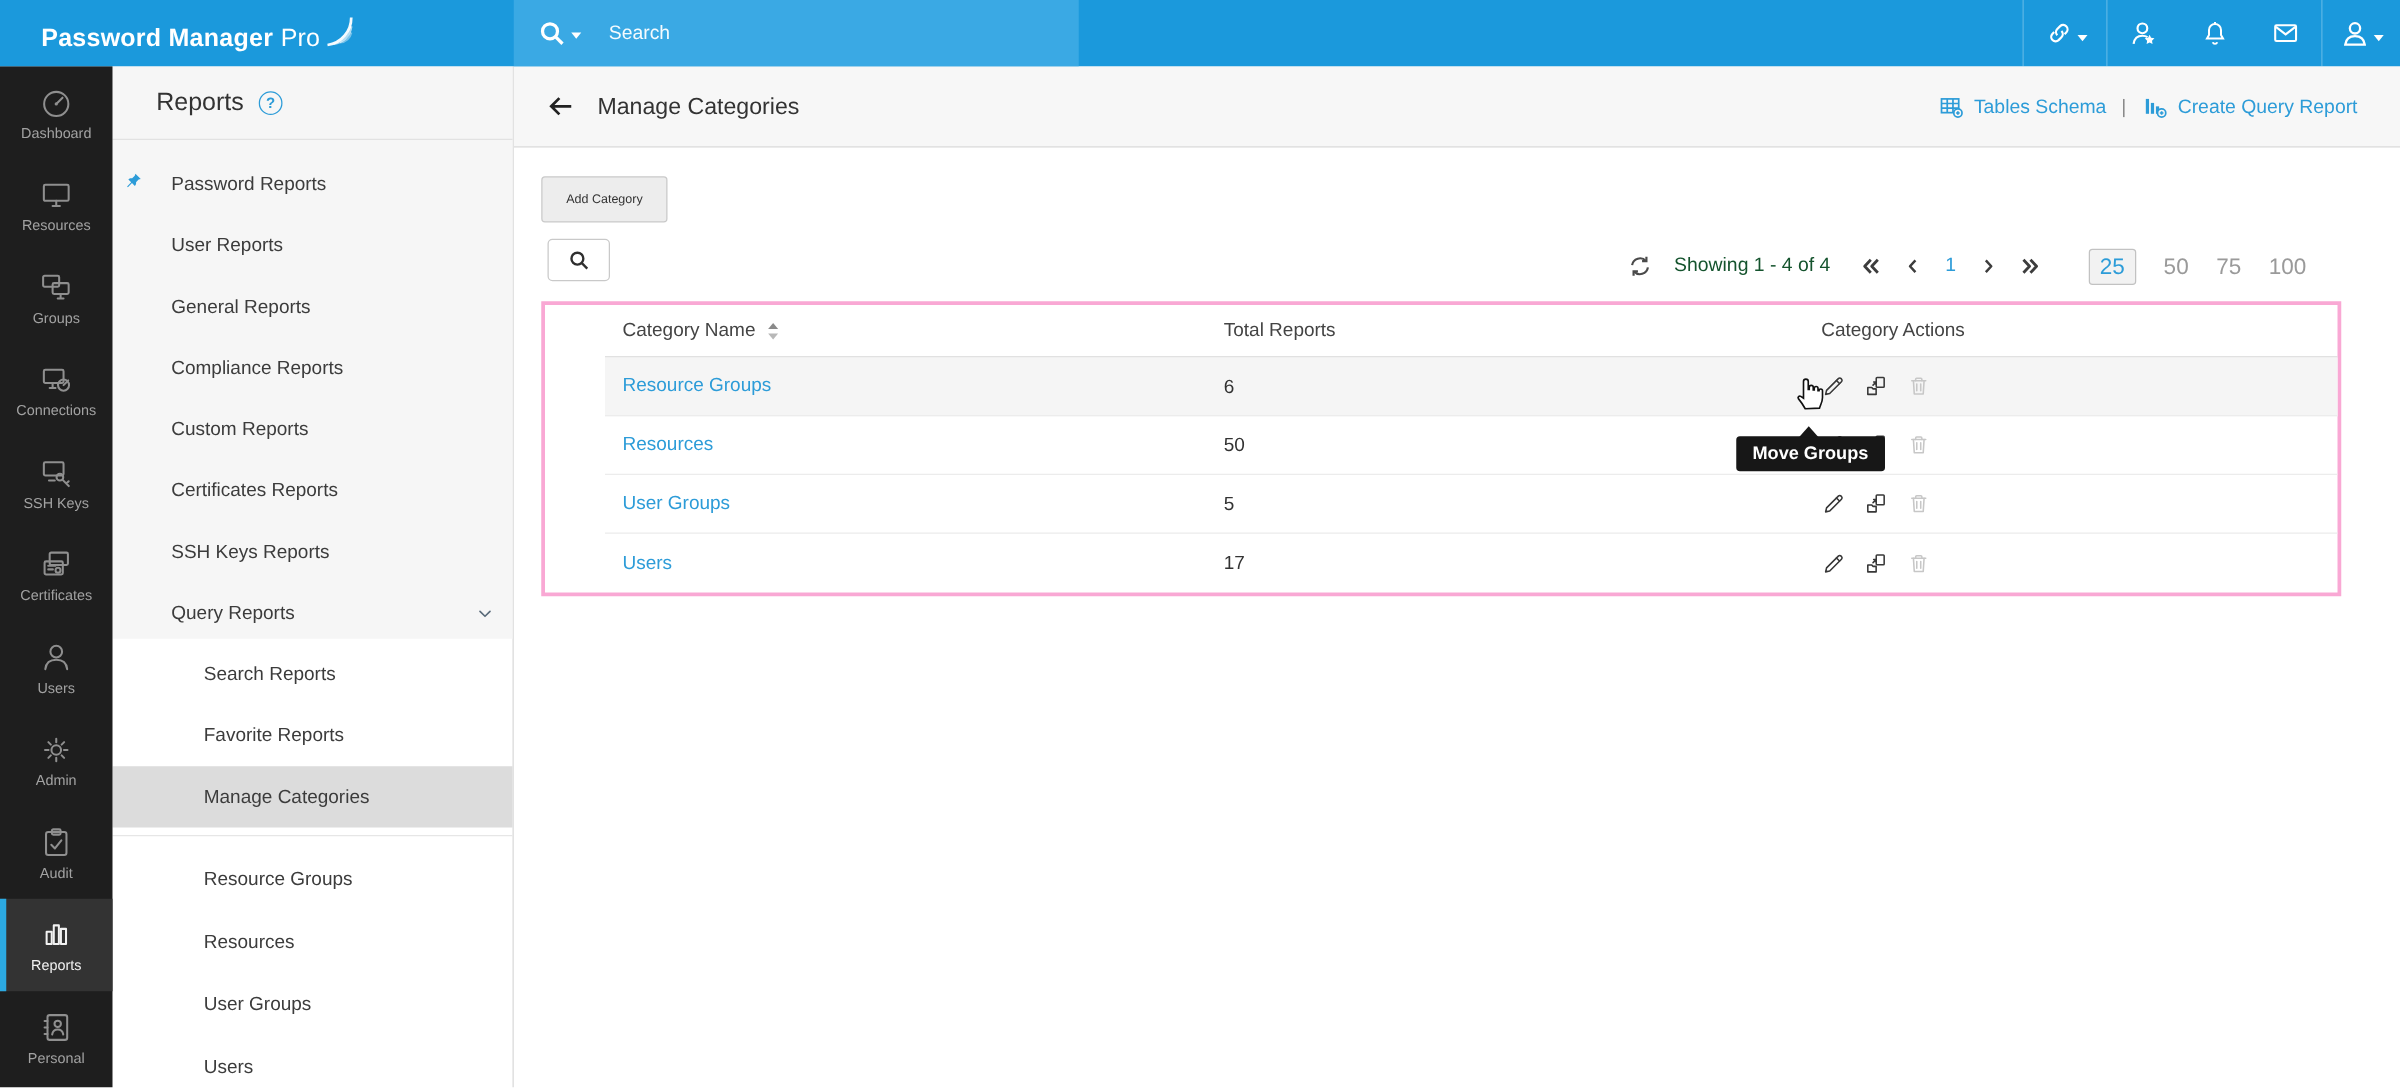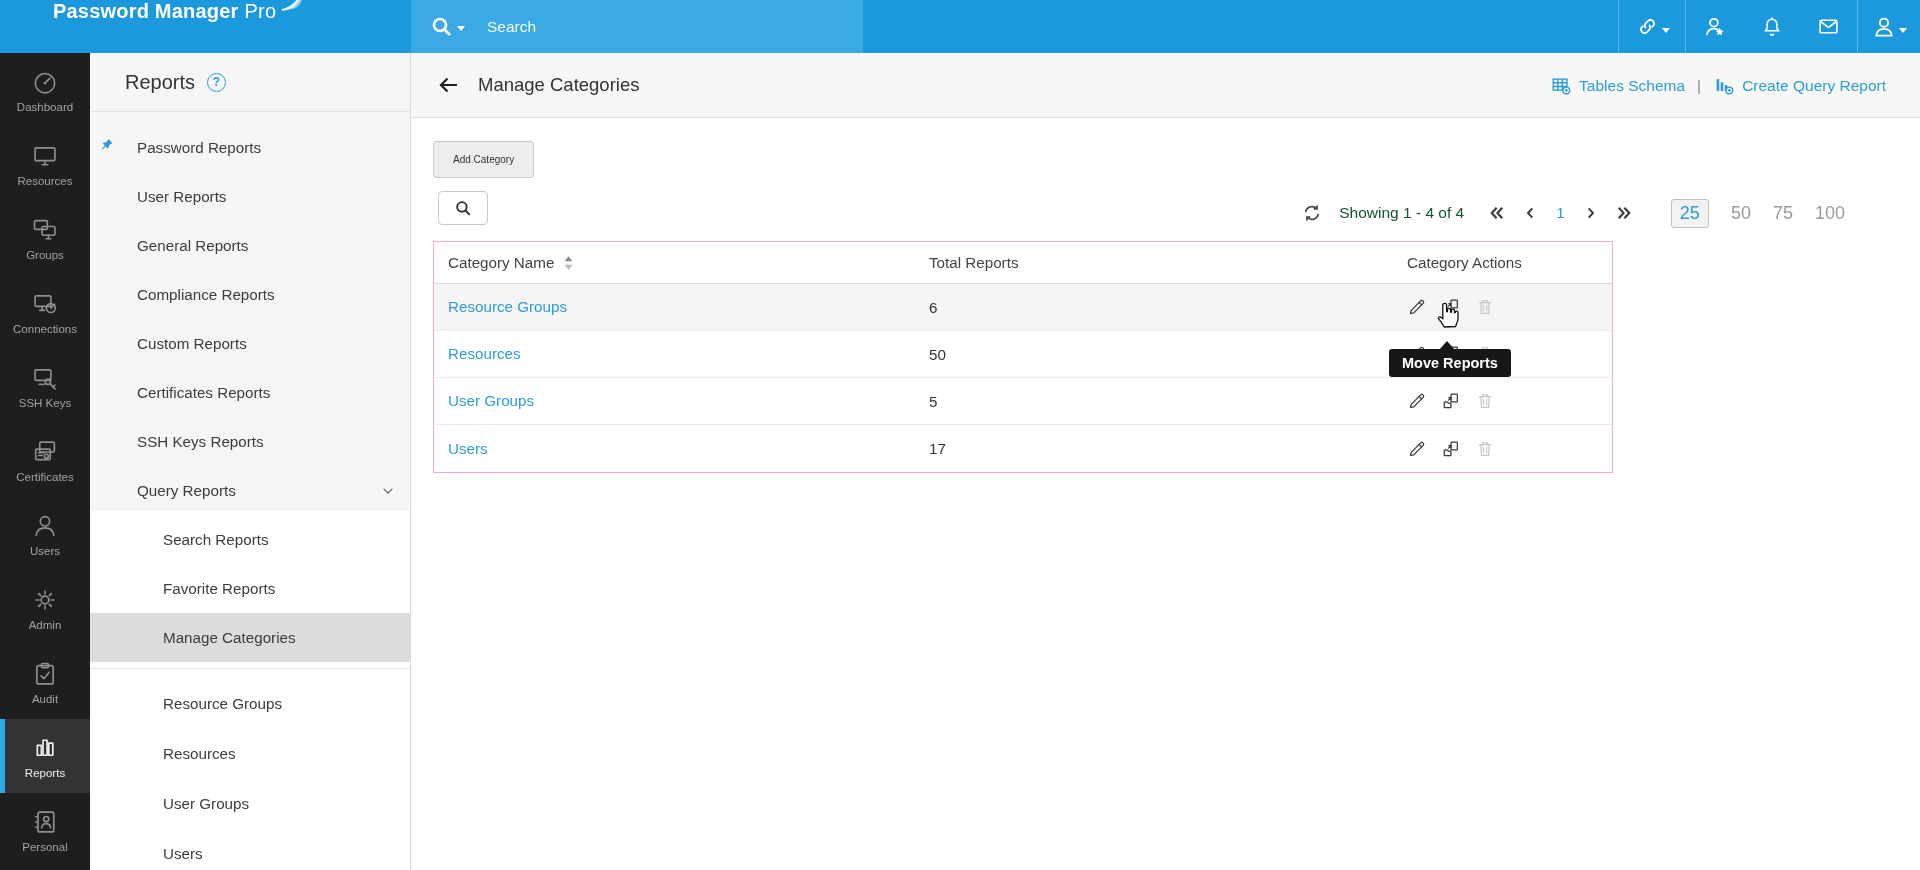--- a/index.html
+++ b/index.html
@@ -2,21 +2,21 @@
 <html><head>
 <meta charset="utf-8">
 <style>
   html,body{margin:0;padding:0;width:1920px;height:870px;overflow:hidden;
     font-family:"Liberation Sans",sans-serif;background:#fff;position:relative;}
   *{box-sizing:border-box;}
   svg{display:block;}
 
   
   .topbar{position:absolute;left:0;top:0;width:1920px;height:53px;background:#1b99dc;z-index:30;}
-  .logo{position:absolute;left:33px;top:0;height:63px;display:flex;align-items:flex-start;color:#fff;font-size:20px;letter-spacing:.2px;margin-left:20px;}
+  .logo{position:absolute;left:33px;top:0;height:63px;display:flex;align-items:center;color:#fff;font-size:20px;letter-spacing:.2px;}
   .logo .b{font-weight:700;}
   .logo .l{font-weight:400;margin-left:6px;}
   .logo .swoosh{margin-left:2px;margin-top:-16px;}
   .searchseg{position:absolute;left:411px;top:0;width:452px;height:53px;background:#3aa9e4;display:flex;align-items:center;}
   .searchseg .mag{margin-left:19px;}
   .searchseg .caret{width:0;height:0;border-left:4px solid transparent;border-right:4px solid transparent;border-top:5px solid #fff;margin-left:3px;margin-top:4px;}
   .searchseg .ph{color:rgba(255,255,255,.95);font-size:15.5px;margin-left:22px;}
   .topicons{position:absolute;right:0;top:0;height:53px;display:flex;align-items:center;color:#fff;}
   .topicons .vdiv{width:1px;height:53px;background:rgba(255,255,255,.28);}
   .ticon{height:53px;display:flex;align-items:center;justify-content:center;}
@@ -59,21 +59,21 @@
 
   .pagination{position:absolute;right:75px;top:144px;height:32px;display:flex;align-items:center;}
   .pagination .refresh{cursor:pointer;margin-right:16px;}
   .pg-summary{font-size:15.5px;color:#14532d;margin-right:16px;}
   .pg-arrow{cursor:pointer;margin:0 8px;display:flex;align-items:center;}
   .pg-num{font-size:15.5px;color:#2d9cd8;margin:0 10px;cursor:pointer;}
   .pg-sizes{display:flex;align-items:center;margin-left:14px;}
   .pg-size{font-size:18px;color:#9a9a9a;margin-left:22px;cursor:pointer;}
   .pg-size.sel{color:#2d9cd8;background:#f2f2f2;border:1px solid #c2c2c2;border-radius:3px;padding:3px 8px;margin-left:16px;}
 
-  .ctable{position:absolute;left:22px;top:188px;width:1180px;border:1px solid #f9a8d4;background:#fff;}
+  .ctable{position:absolute;left:22px;top:188px;width:1440px;border:3px solid #f9a8d4;background:#fff;padding-left:48px;}
   .trow{display:grid;grid-template-columns:495px 478px 1fr;align-items:center;}
   .thead{height:42px;border-bottom:1px solid #d8d8d8;font-size:15.2px;color:#444;}
   .thead .c1{display:flex;align-items:center;padding-left:14px;cursor:pointer;}
   .thead .sort{margin-left:8px;}
   .tbody .trow{height:47px;border-bottom:1px solid #ececec;}
   .tbody .trow:last-child{border-bottom:none;}
   .tbody .trow.hov{background:#f5f5f5;}
   .cat-link{font-size:15.2px;color:#2d9cd8;padding-left:14px;cursor:pointer;}
   .tot{font-size:15.2px;color:#333;}
   .acts{display:flex;align-items:center;gap:14px;}
@@ -537,20 +537,20 @@
                 <path d="M9 6.8V5.4a1 1 0 0 1 1-1h4a1 1 0 0 1 1 1v1.4"></path>
                 <path d="M6.9 6.8l.8 12.7h8.6l.8-12.7"></path>
                 <path d="M10.1 9.8v6.6M13.9 9.8v6.6"></path>
               </svg>
             </span>
           </div>
         </div>
       </div>
   </div>
 
-  <div class="tooltip">Move Reports</div>
+  <div class="tooltip">Move Groups</div>
 
   <span class="cursor">
     <svg width="32" height="34" viewBox="0 0 32 34">
       <path d="M11.2 30c-1.5-2.8-3.8-6-5.5-8.1-.8-1 .6-2.6 1.9-1.8l2.2 1.5V8.2c0-1 .8-1.9 1.9-1.9s1.9.9 1.9 1.9v6.4h.8v-1.7c0-.9.7-1.6 1.6-1.6s1.6.7 1.6 1.6v2.1h.8v-1.3c0-.8.7-1.5 1.5-1.5s1.5.7 1.5 1.5v1.8h.8c0-.7.6-1.3 1.4-1.3s1.4.6 1.4 1.4v5.3c0 3.6-1.6 5.7-2.4 8.6z" fill="#fff" stroke="#111" stroke-width="1.3"></path>
     </svg>
   </span>
 </div>
 
 </body></html>

